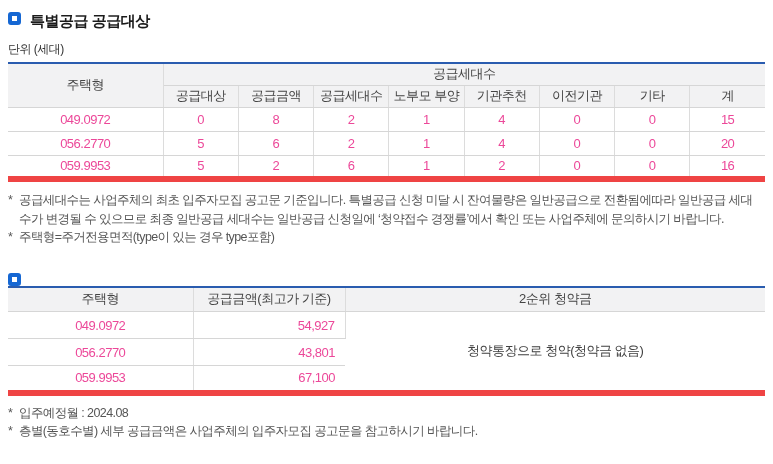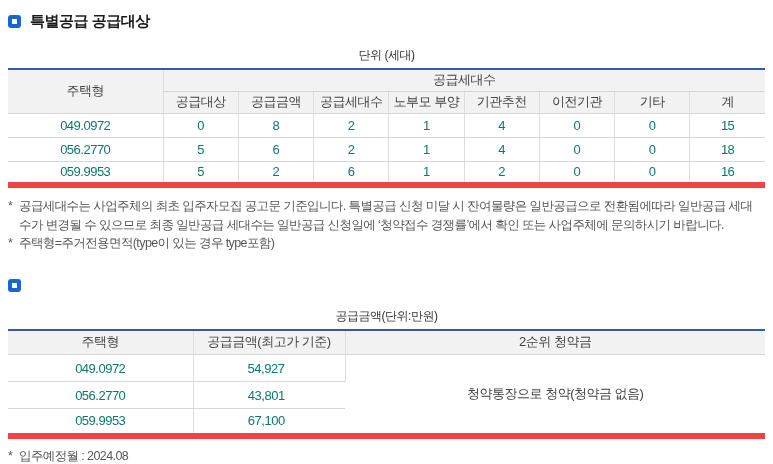--- a/index.html
+++ b/index.html
@@ -9,77 +9,77 @@
     color: #333;
     width: 773px;
     height: 464px;
     overflow: hidden;
   }
   .page { padding: 8px 8px 0 8px; }
 
   
   .section-head {
     display: flex;
-    align-items: center;
+    align-items: flex-start;
     gap: 9px;
     margin-top: 4px;
   }
   .bullet {
     width: 13px; height: 13px;
     border: 4px solid #1567d3;
     border-radius: 3px;
     background: #fff;
     flex: 0 0 auto;
   }
   .section-title {
     font-size: 15px;
     font-weight: bold;
     color: #1b1b1b;
     letter-spacing: -0.5px;
   }
 
   
   .unit-row {
-    text-align: center;
+    text-align: left;
     font-size: 12px;
     color: #333;
-    margin-top: 16px;
+    margin-top: 10px;
     margin-bottom: 4px;
     letter-spacing: -0.5px;
   }
 
   
   table {
     width: 100%;
     border-collapse: collapse;
     border-top: 2px solid #2a5caf;
     border-bottom: 6px solid #ef4444;
     table-layout: fixed;
     font-size: 13px;
     letter-spacing: -0.5px;
   }
   th, td {
     border-bottom: 1px solid #d6d6d6;
     border-right: 1px solid #dcdcdc;
     text-align: center;
     vertical-align: middle;
-    color: #0f766e;
+    color: #ec4899;
     font-weight: normal;
     padding: 0 4px;
   }
   th:last-child, td:last-child { border-right: none; }
   thead th {
     background: #f2f2f3;
     color: #444;
     height: 22px;
   }
   tbody td { height: 24px; background: #fff; }
   .t2 thead th { height: 25px; }
   .t2 tbody td { height: 27px; }
-  .num-right { padding-right: 10px; }
+  .num-right { text-align: right; padding-right: 10px; }
   .merged-cell { border-bottom: none; color: #404040; }
 
   
   .footnotes { margin-top: 9px; }
   .footnote {
     display: flex;
     font-size: 12.5px;
     color: #555;
     line-height: 1.48;
     letter-spacing: -0.6px;
@@ -137,21 +137,21 @@
       </tr>
       <tr>
         <td>056.2770</td>
         <td>5</td>
         <td>6</td>
         <td>2</td>
         <td>1</td>
         <td>4</td>
         <td>0</td>
         <td>0</td>
-        <td>18</td>
+        <td>20</td>
       </tr>
       <tr>
         <td>059.9953</td>
         <td>5</td>
         <td>2</td>
         <td>6</td>
         <td>1</td>
         <td>2</td>
         <td>0</td>
         <td>0</td>
@@ -168,21 +168,20 @@
     <div class="footnote">
       <span class="marker">*</span>
       <span class="fn-text">주택형=주거전용면적(type이 있는 경우 type포함)</span>
     </div>
   </div>
 
   <div class="section-head section2">
     <span class="bullet"></span>
   </div>
 
-  <div class="unit-row">공급금액(단위:만원)</div>
 
   <table class="t2">
     <colgroup>
       <col style="width:185px">
       <col style="width:152px">
       <col>
     </colgroup>
     <thead>
       <tr>
         <th>주택형</th>

